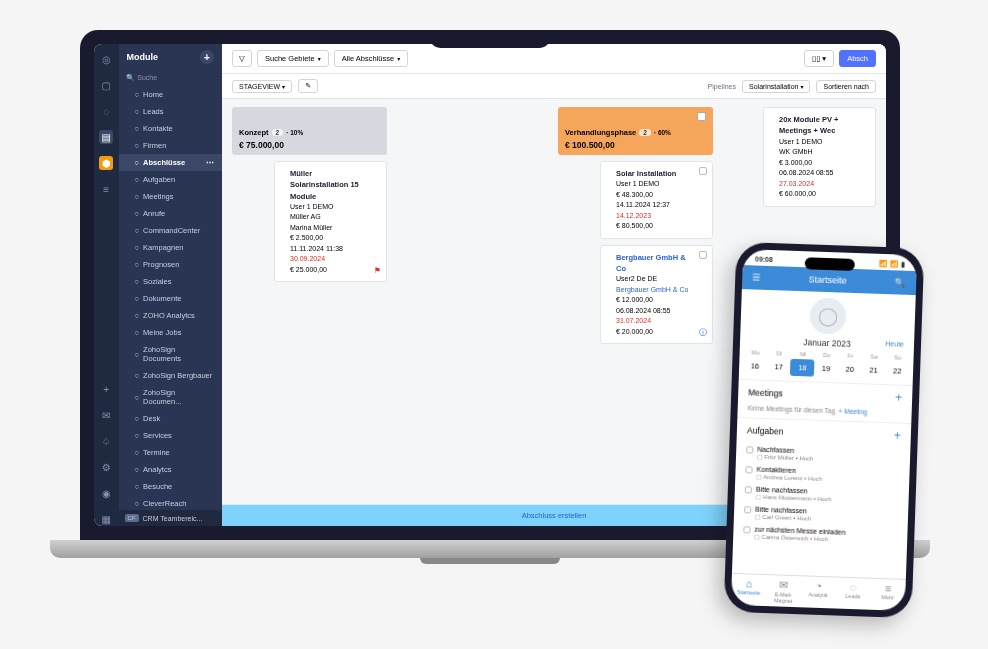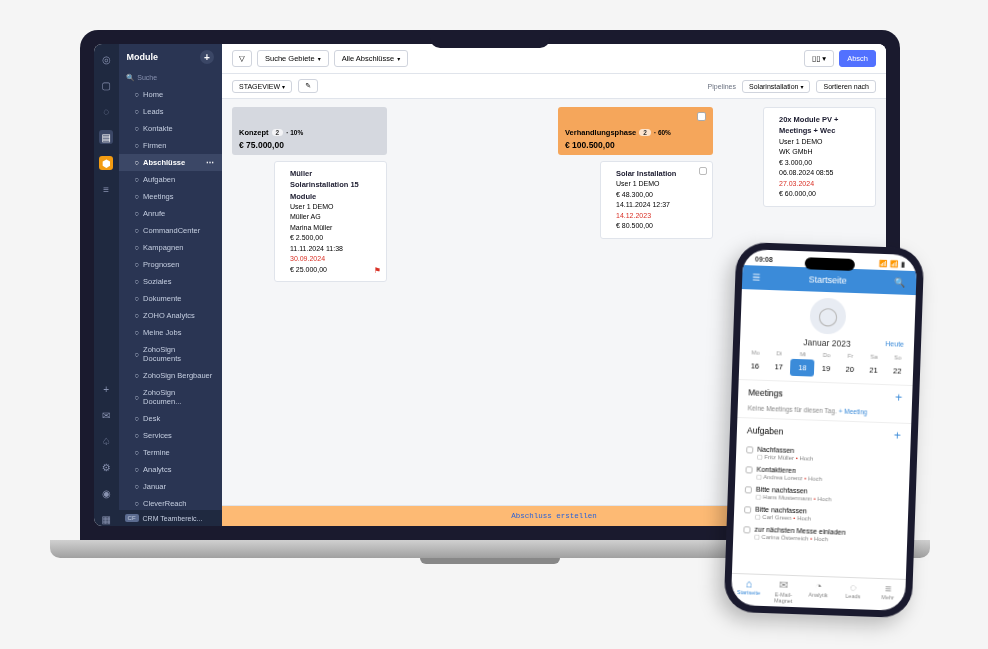--- a/index.html
+++ b/index.html
@@ -61,21 +61,21 @@
 .col-pick { float: right; width: 9px; height: 9px; background: #fff; border: 1px solid #aaa; border-radius: 2px; }
 
 .card { background: #fff; border: 1px solid #e0e4eb; border-radius: 3px; padding: 6px 15px; margin-bottom: 6px; font-size: 7px; line-height: 1.5; position: relative; margin-left: 42px; }
 .card .title { font-weight: 600; font-size: 7.5px; color: #1a1a2e; }
 .card .link { color: #2962d9; }
 .card .red { color: #d93025; }
 .card .flag { position: absolute; bottom: 4px; right: 5px; font-size: 8px; color: #d93025; }
 .card .info-i { position: absolute; bottom: 4px; right: 5px; color: #2962d9; font-size: 8px; }
 .card .cb { position: absolute; top: 5px; right: 5px; width: 8px; height: 8px; border: 1px solid #bbb; border-radius: 2px; }
 
-.create-bar { padding: 6px 4px; text-align: center; border-top: 1px solid #e0e4eb; background: #fdba74; font-size: 7.5px; color: #2962d9; cursor: pointer; font-family: Liberation Mono, monospace; }
+.create-bar { padding: 6px 4px; text-align: center; border-top: 1px solid #e0e4eb; background: #7dd3fc; font-size: 7.5px; color: #2962d9; cursor: pointer; }
 
 
 .phone { position: absolute; right: 70px; top: 245px; width: 188px; height: 370px; background: #1a1a2e; border-radius: 30px; padding: 7px; box-shadow: -6px 8px 20px rgba(0,0,0,0.25); transform: rotate(2deg); z-index: 50; }
 .phone-screen { width: 100%; height: 100%; background: #fff; border-radius: 24px; overflow: hidden; display: flex; flex-direction: column; font-size: 8px; position: relative; }
 .phone-island { position: absolute; top: 6px; left: 50%; transform: translateX(-50%); width: 50px; height: 12px; background: #000; border-radius: 8px; z-index: 10; }
 .p-status { display: flex; justify-content: space-between; padding: 6px 12px 2px; font-size: 7px; font-weight: 600; color: #333; }
 .p-header { background: #3b8bd9; color: #fff; padding: 7px 10px; display: flex; align-items: center; justify-content: space-between; font-size: 9px; }
 .p-avatar { width: 36px; height: 36px; border-radius: 50%; background: #e8ecf3; margin: 6px auto 4px; display: flex; align-items: center; justify-content: center; color: #bbb; font-size: 18px; }
 .p-month { text-align: center; font-size: 8.5px; font-weight: 500; color: #333; position: relative; padding-bottom: 4px; }
 .p-today { position: absolute; right: 10px; color: #3b8bd9; font-size: 7px; }
@@ -217,21 +217,21 @@
             <div class="sidebar-item">
               <span>○</span>
               <span>Termine</span>
             </div>
             <div class="sidebar-item">
               <span>○</span>
               <span>Analytcs</span>
             </div>
             <div class="sidebar-item">
               <span>○</span>
-              <span>Januar</span>
+              <span>Besuche</span>
             </div>
             <div class="sidebar-item">
               <span>○</span>
               <span>CleverReach</span>
             </div>
           </div>
         <div class="sidebar-footer">
           <span class="badge">CF</span>
           <span>CRM Teambereic...</span>
         </div>
@@ -291,20 +291,31 @@
               </div>
               <div class="card">
                 <div class="title">Solar Installation</div>
                 <div>User 1 DEMO</div>
                 <div>€ 48.300,00</div>
                 <div>14.11.2024 12:37</div>
                 <div class="red">14.12.2023</div>
                 <div>€ 80.500,00</div>
                 <span class="cb"></span>
               </div>
+              <div class="card">
+                <div class="title link">Bergbauer GmbH &amp; Co</div>
+                <div>User2 De DE</div>
+                <div class="link">Bergbauer GmbH &amp; Co</div>
+                <div>€ 12.000,00</div>
+                <div>06.08.2024 08:55</div>
+                <div class="red">31.07.2024</div>
+                <div>€ 20.000,00</div>
+                <span class="info-i">ⓘ</span>
+                <span class="cb"></span>
+              </div>
             </div>
             <div class="column">
               <div class="card">
                 <div class="title">20x Module PV + Meetings + Wec</div>
                 <div>User 1 DEMO</div>
                 <div>WK GMbH</div>
                 <div>€ 3.000,00</div>
                 <div>06.08.2024 08:55</div>
                 <div class="red">27.03.2024</div>
                 <div>€ 60.000,00</div>

